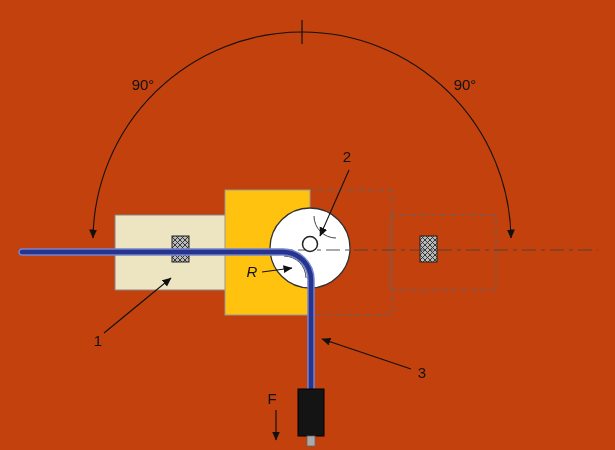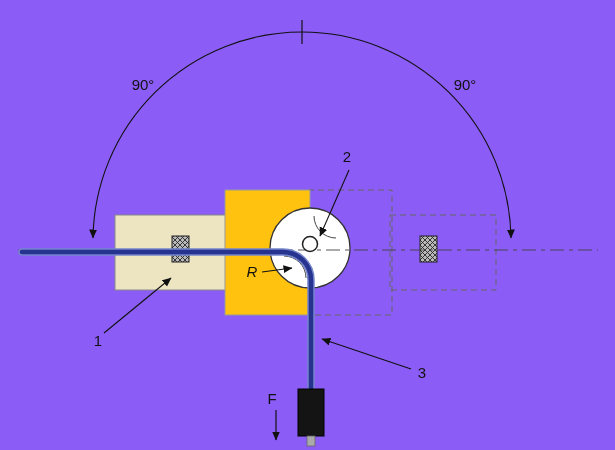--- a/index.html
+++ b/index.html
@@ -5,21 +5,21 @@
   html, body {
     margin: 0;
     padding: 0;
     background: #ffffff;
     font-family: "Liberation Sans", sans-serif;
   }
   #stage {
     position: relative;
     width: 615px;
     height: 450px;
-    background: #8b5cf6;
+    background: #c2410c;
     overflow: hidden;
   }
   svg { display: block; }
   text {
     font-family: "Liberation Sans", sans-serif;
     fill: #111111;
   }
   .lbl { font-size: 15px; }
   .italic { font-style: italic; }
 </style>

